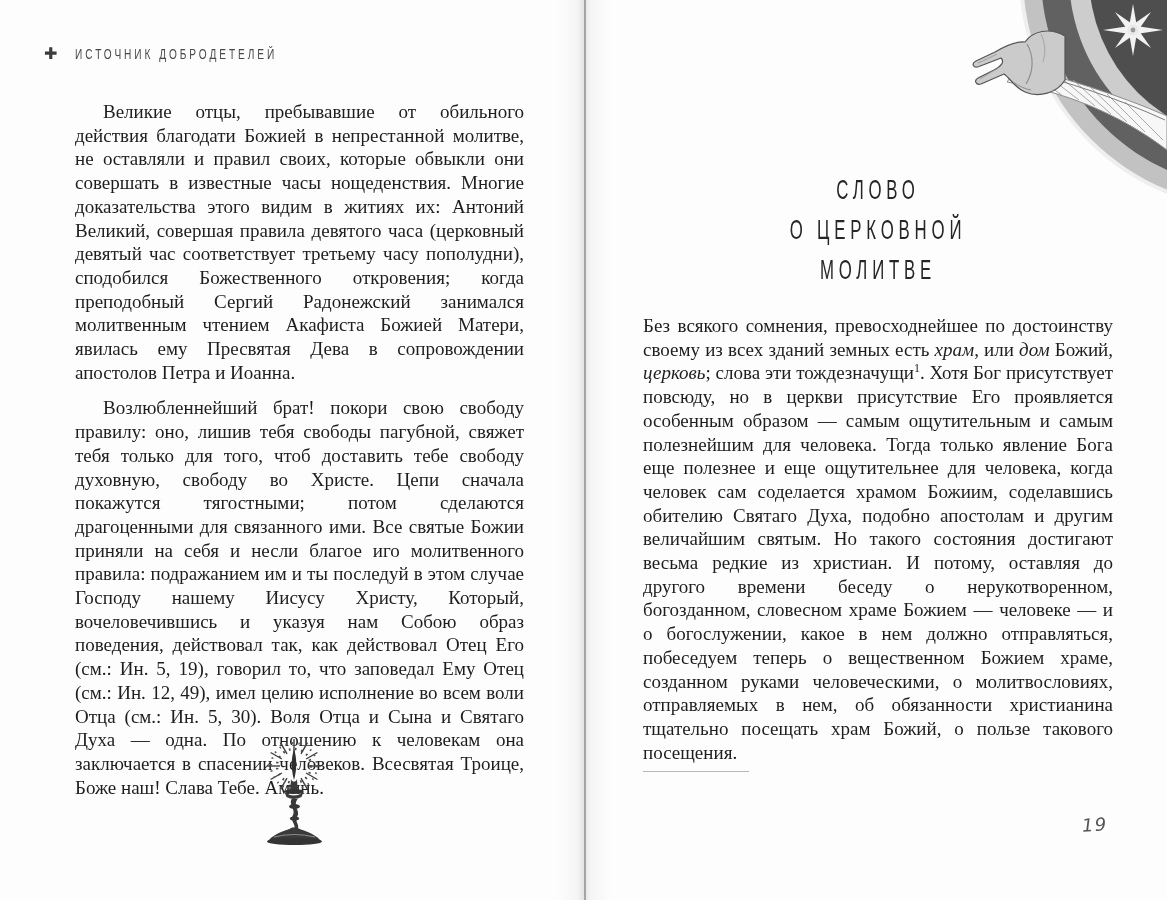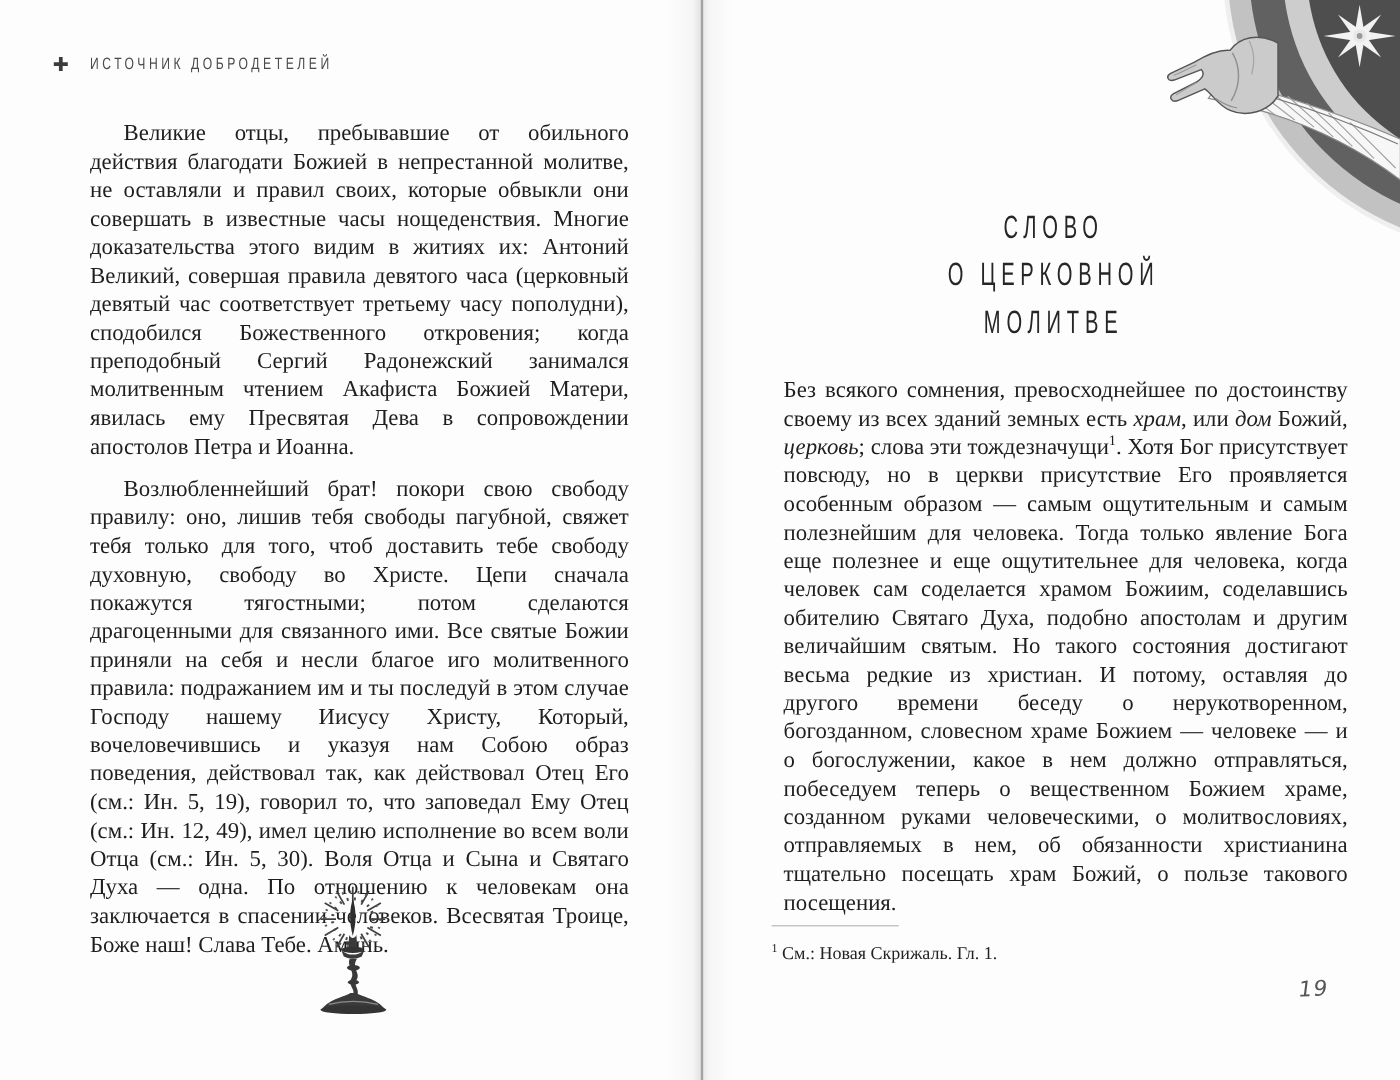--- a/index.html
+++ b/index.html
@@ -20,21 +20,21 @@
   .body-text{position:absolute;color:#1e1e1e;font-size:19px;line-height:23.7px;text-align:justify;hyphens:auto;}
   .lp-text{left:63px;top:88px;width:473px;}
   .lp-text p{margin:12px;text-indent:28px;}
   .candle{position:absolute;left:252px;top:733px;}
 
   
   .page-right{position:absolute;left:585px;top:0;width:582px;height:900px;}
   .chapter-title{position:absolute;left:58px;top:170px;width:470px;text-align:center;color:#262626;
     font-family:"Liberation Sans",sans-serif;font-weight:400;font-size:21px;letter-spacing:6px;
     line-height:31px;transform:scale(.80,1.28);transform-origin:center top;}
-  .rp-text{left:68px;top:314px;width:470px;}
+  .rp-text{left:58px;top:314px;width:470px;}
   .rp-text sup{font-size:12px;line-height:0;}
   .footnote-rule{position:absolute;left:58px;top:771px;width:106px;border-top:1px solid #b7b7b7;}
   .footnote{position:absolute;left:58px;top:781px;width:470px;font-size:15px;color:#222;line-height:20px;}
   .footnote sup{font-size:10px;}
   .page-number{position:absolute;left:497px;top:814px;font-family:"DejaVu Sans",sans-serif;font-size:18px;
     color:#555;transform:skewX(-10deg) rotate(-3deg);letter-spacing:1px;}
   .corner-icon{position:absolute;right:0;top:0;}
 </style>
 </head>
 <body>
@@ -124,19 +124,16 @@
 
     <div class="chapter-title">
       <div>СЛОВО</div>
       <div>О ЦЕРКОВНОЙ</div>
       <div>МОЛИТВЕ</div>
     </div>
 
     <div class="body-text rp-text"><span>Без всякого сомнения, превосходнейшее по достоинству своему из всех зданий земных есть </span><span style="font-style: italic;">храм</span><span>, или </span><span style="font-style: italic;">дом</span><span> Божий, </span><span style="font-style: italic;">церковь</span><span>; слова эти тождезначущи</span><sup>1</sup><span>. Хотя Бог присутствует повсюду, но в церкви присутствие Его проявляется особенным образом — самым ощутительным и самым полезнейшим для человека. Тогда только явление Бога еще полезнее и еще ощутительнее для человека, когда человек сам соделается храмом Божиим, соделавшись обителию Святаго Духа, подобно апостолам и другим величайшим святым. Но такого состояния достигают весьма редкие из христиан. И потому, оставляя до другого времени беседу о нерукотворенном, богозданном, словесном храме Божием — человеке — и о богослужении, какое в нем должно отправляться, побеседуем теперь о вещественном Божием храме, созданном руками человеческими, о молитвословиях, отправляемых в нем, об обязанности христианина тщательно посещать храм Божий, о пользе такового посещения.</span></div>
 
     <div class="footnote-rule"></div>
-    <div class="footnote">
-      <sup>1</sup><span> См.: Новая Скрижаль. Гл. 1.</span>
-    </div>
 
     <div class="page-number">19</div>
   </div>
 </div>
 
 </body></html>

